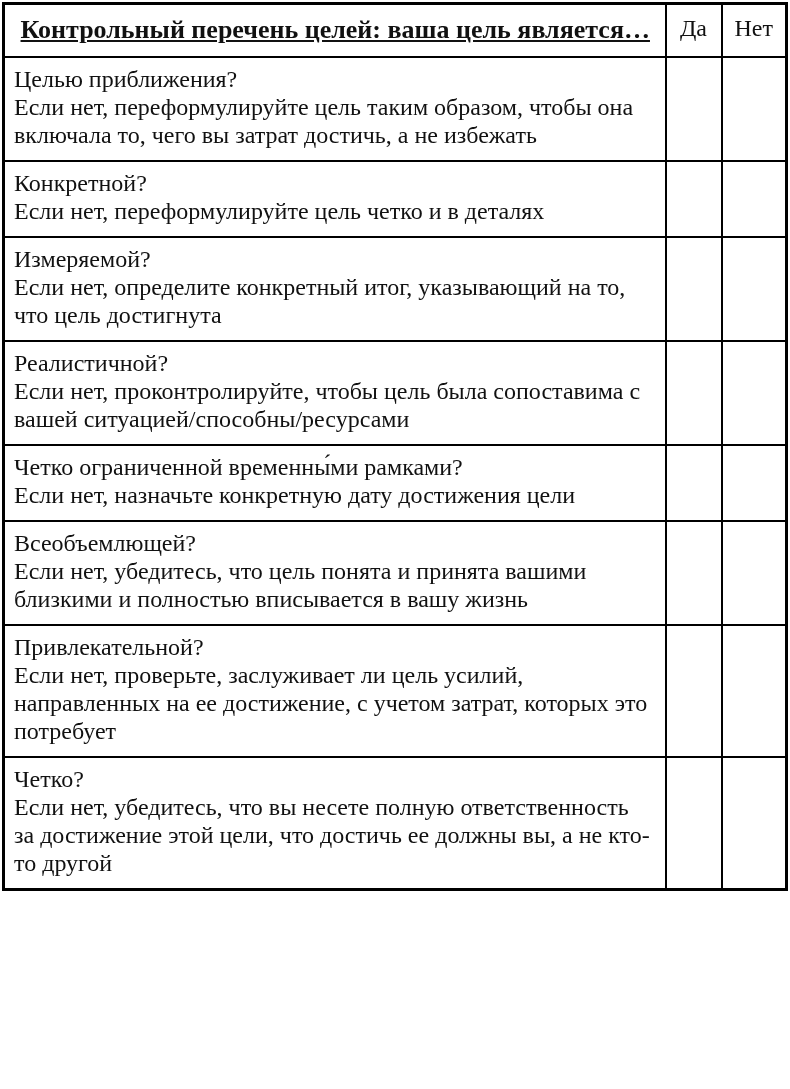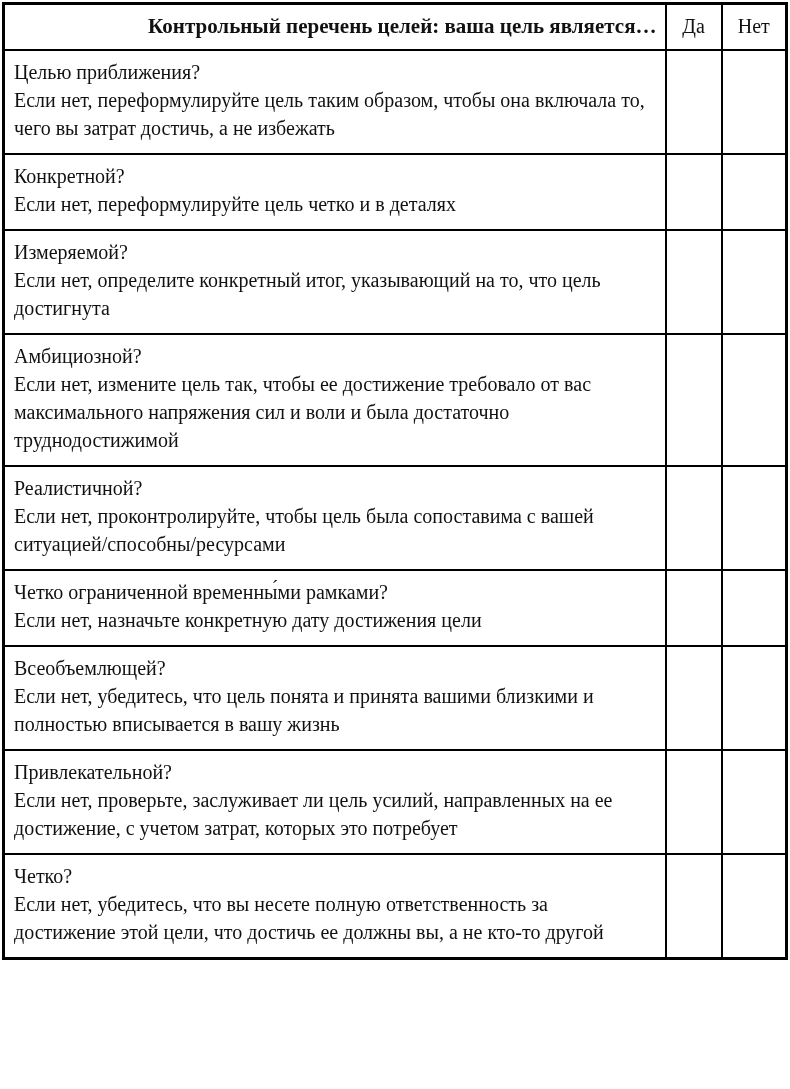--- a/index.html
+++ b/index.html
@@ -26,37 +26,38 @@
     border: 2px solid #000000;
   }
   table.checklist {
     border-width: 3px;
   }
   th, td {
     vertical-align: top;
     box-sizing: border-box;
   }
   th.title-cell {
-    text-align: right;
+    text-align: center;
     font-weight: bold;
-    font-size: 21px;
+    font-size: 26px;
     line-height: 1.3;
     padding: 8px 8px 9px 9px;
+    text-decoration: underline;
   }
   th.ans-head {
     font-weight: normal;
-    font-size: 20px;
+    font-size: 24px;
     line-height: 1.3;
     padding: 8px 2px 9px 2px;
   }
   col.main-col  { width: auto; }
   col.yes-col   { width: 56px; }
   col.no-col    { width: 65px; }
   td.q {
-    font-size: 20px;
+    font-size: 24px;
     line-height: 28px;
     padding: 7px 12px 11px 9px;
   }
   td.q .question {
     
   }
   td.q .advice {
     
   }
   td.ans {
@@ -101,28 +102,20 @@
         <tr>
           <td class="q">
             <div class="question">Измеряемой?</div>
             <div class="advice">Если нет, определите конкретный итог, указывающий на то, что цель достигнута</div>
           </td>
           <td class="ans"></td>
           <td class="ans"></td>
         </tr>
         <tr>
           <td class="q">
-            <div class="question">Амбициозной?</div>
-            <div class="advice">Если нет, измените цель так, чтобы ее достижение требовало от вас максимального напряжения сил и воли и была достаточно труднодостижимой</div>
-          </td>
-          <td class="ans"></td>
-          <td class="ans"></td>
-        </tr>
-        <tr>
-          <td class="q">
             <div class="question">Реалистичной?</div>
             <div class="advice">Если нет, проконтролируйте, чтобы цель была сопоставима с вашей ситуацией/способны/ресурсами</div>
           </td>
           <td class="ans"></td>
           <td class="ans"></td>
         </tr>
         <tr>
           <td class="q">
             <div class="question">Четко ограниченной временны́ми рамками?</div>
             <div class="advice">Если нет, назначьте конкретную дату достижения цели</div>

